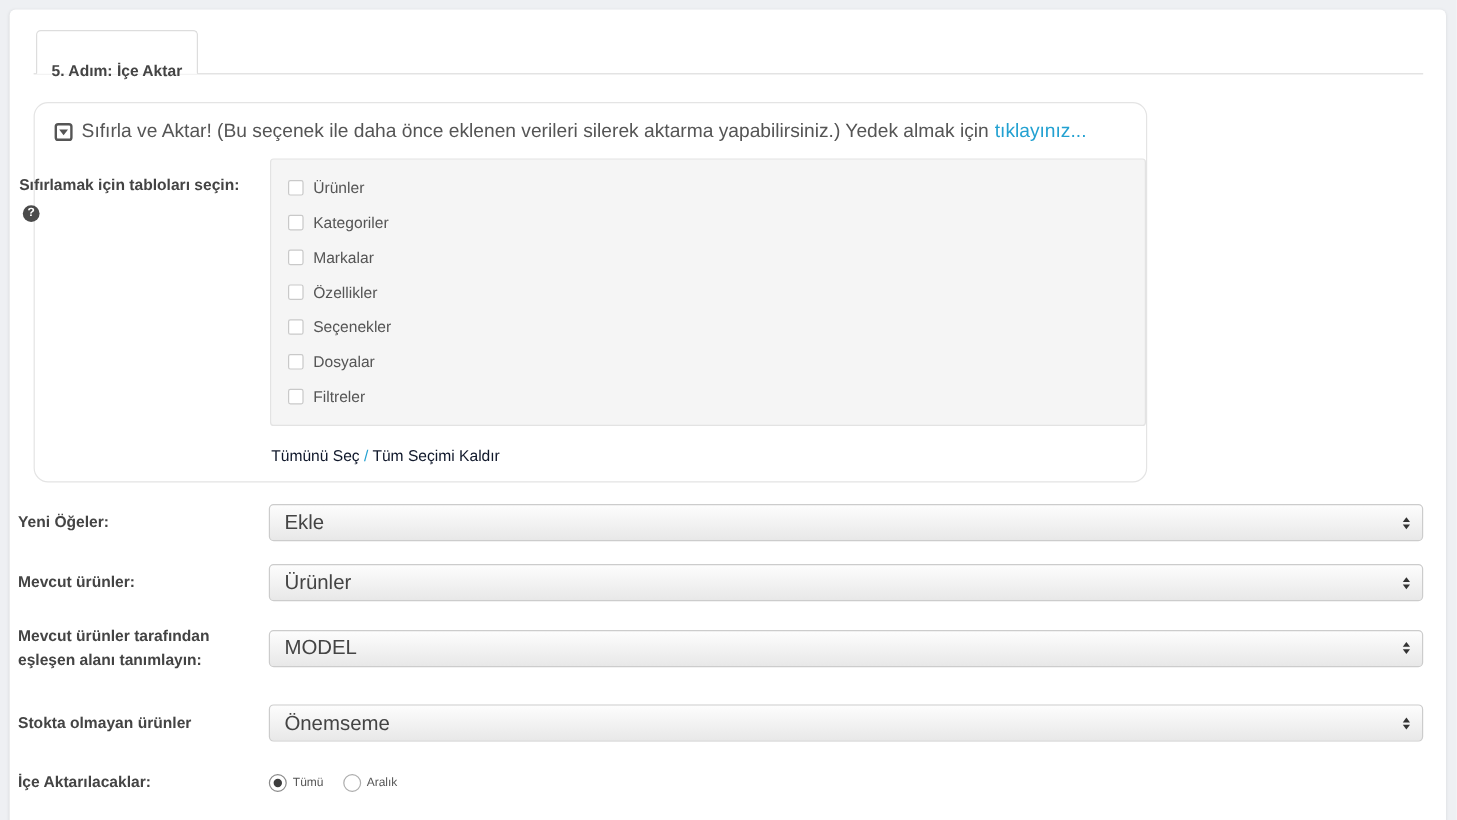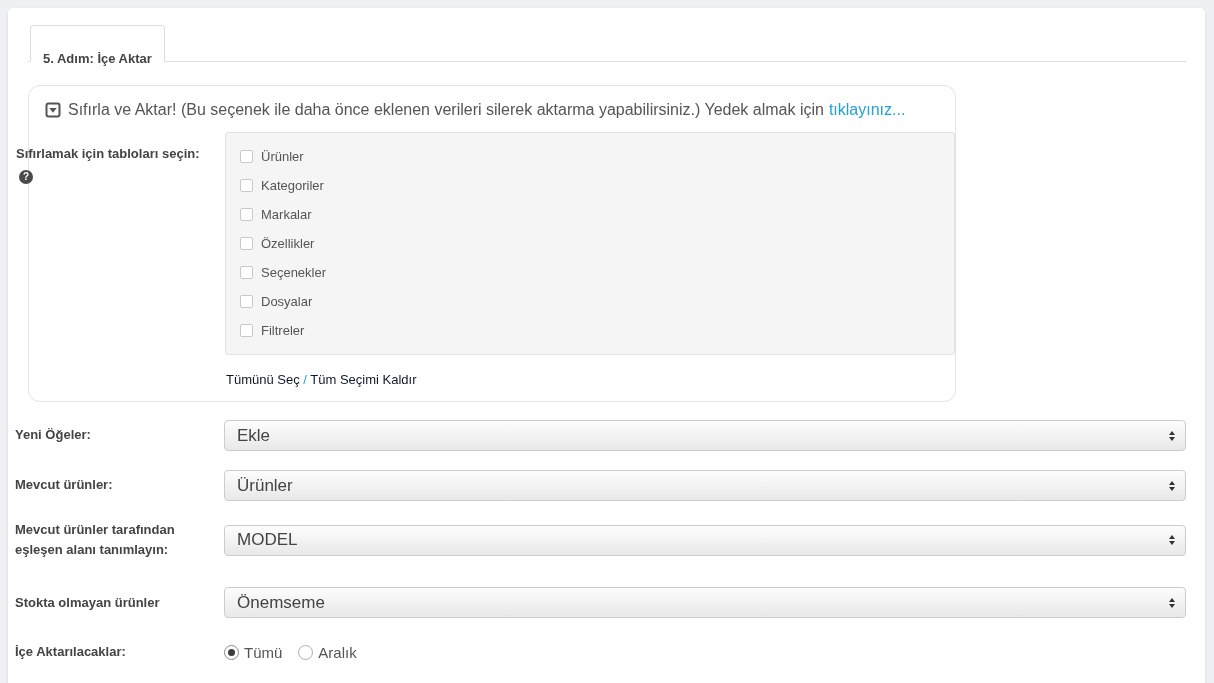--- a/index.html
+++ b/index.html
@@ -94,21 +94,21 @@
     width:0; height:0; margin-bottom:2px;
     border-left:3.5px solid transparent; border-right:3.5px solid transparent;
     border-bottom:4px solid #333;
   }
   .sel-arrows .down {
     width:0; height:0;
     border-left:3.5px solid transparent; border-right:3.5px solid transparent;
     border-top:4px solid #333;
   }
 
-  .radio-group { display:flex; align-items:center; font-size:15px; color:#555; }
+  .radio-group { display:flex; align-items:center; font-size:10px; color:#555; }
   .radio-option { display:flex; align-items:center; margin-right:16px; }
   .radio {
     width:15px; height:15px; border-radius:50%;
     border:1px solid #adadad; background:#fff;
     position:relative; margin-right:5px; flex:0 0 auto;
   }
   .radio.checked { border-color:#8a8a8a; }
   .radio.checked::after {
     content:""; position:absolute; left:3px; top:3px; right:3px; bottom:3px;
     background:#3d3d3d; border-radius:50%;

